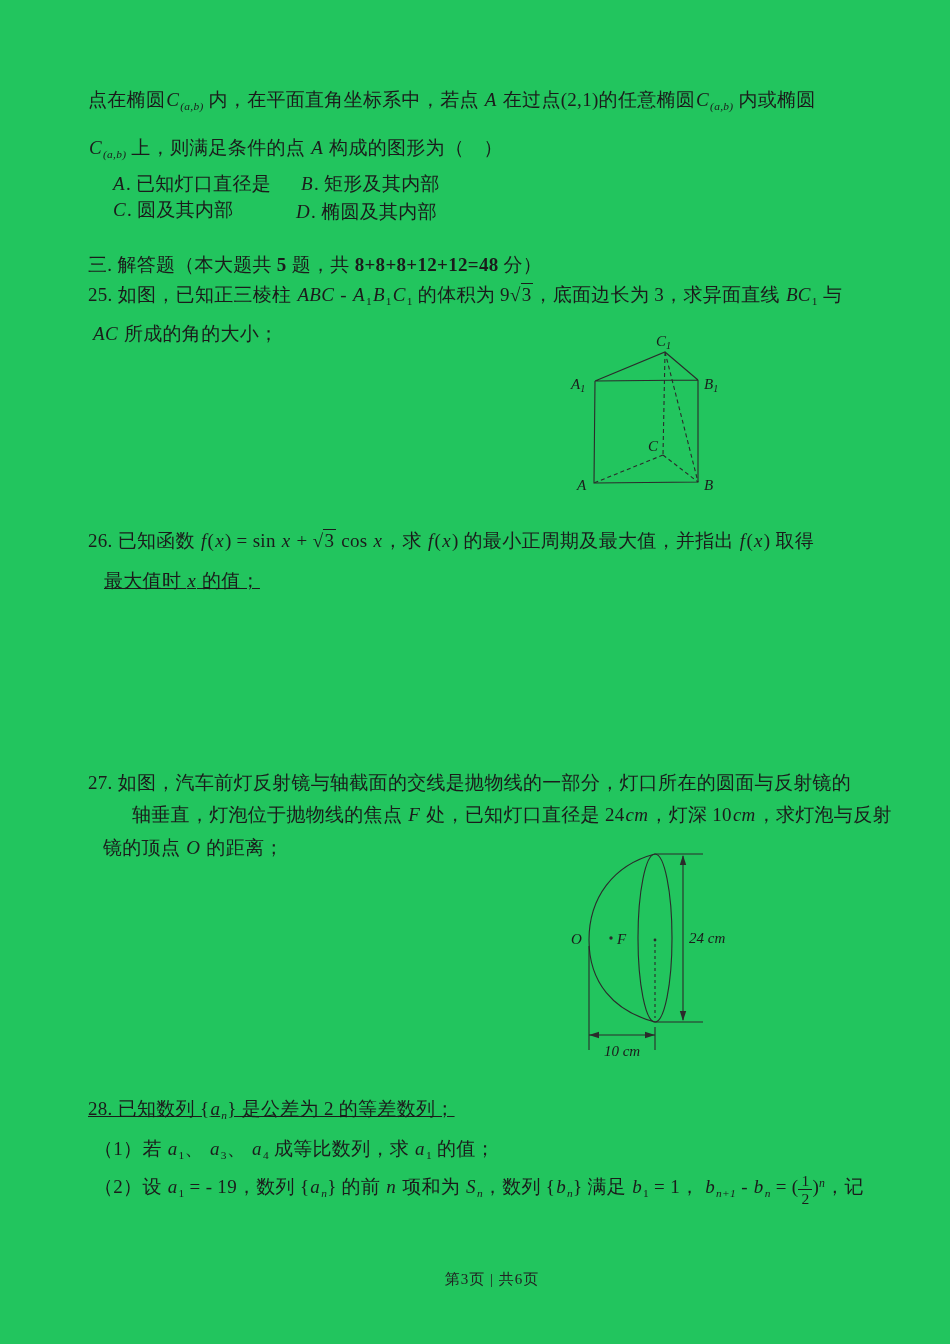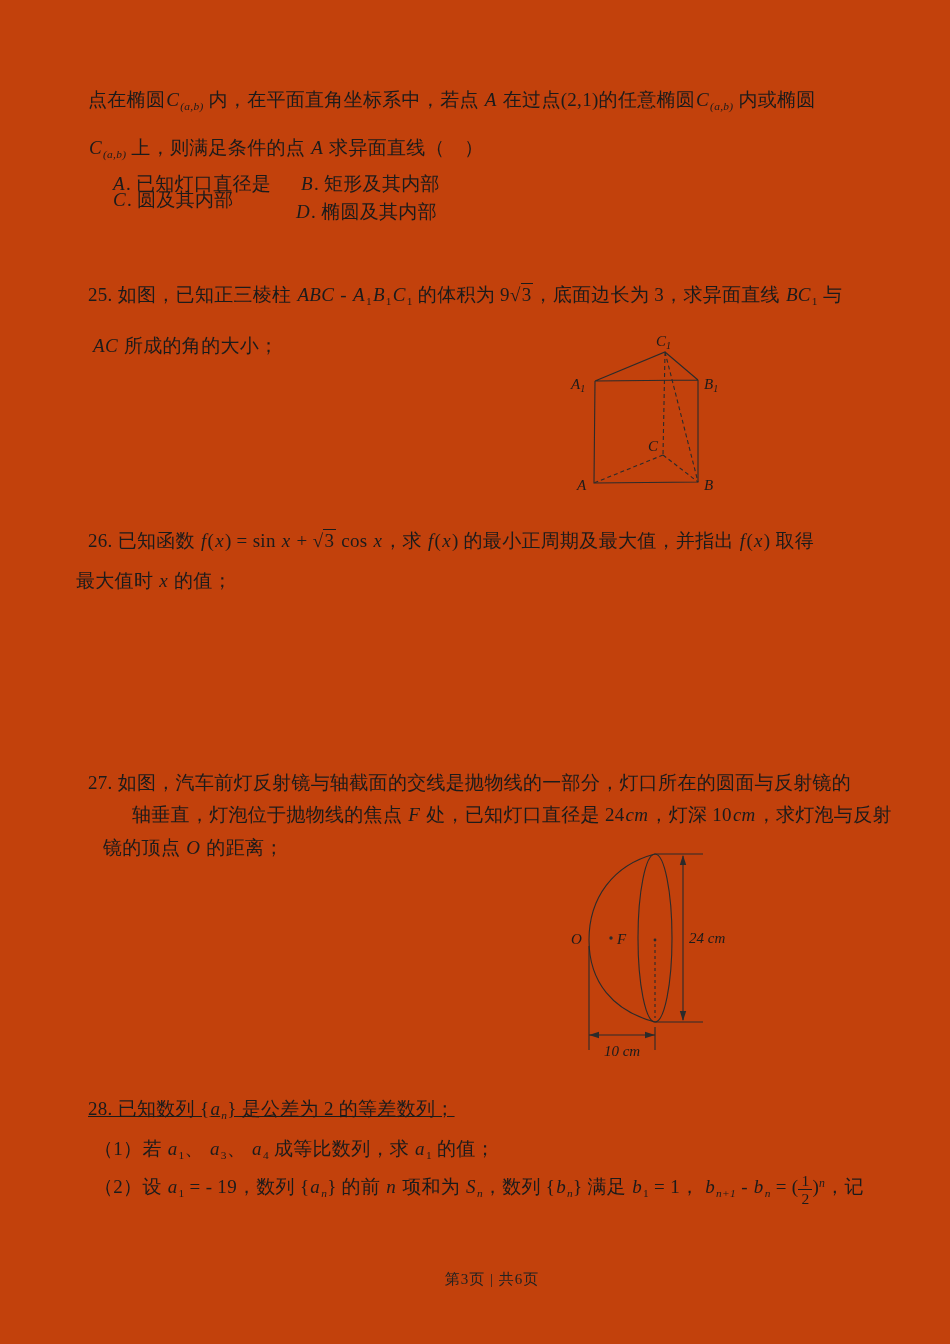--- a/index.html
+++ b/index.html
@@ -1,19 +1,19 @@
 <!DOCTYPE html>
 <html><head>
 <meta charset="utf-8">
 <style>
   html,body{margin:0;padding:0;background:#e8e8e8;}
   .page{
     position:relative;
     width:950px;height:1344px;
-    background:#c2410c;
+    background:#22c55e;
     font-family:"Liberation Serif","DejaVu Serif",serif;
     color:#1b1b1b;
     overflow:hidden;
   }
   .tline{
     position:absolute;
     white-space:nowrap;
     font-size:19px;
     line-height:1.45;
     letter-spacing:0.3px;
@@ -43,45 +43,46 @@
     position:absolute;top:1270px;left:0;width:100%;
     text-align:center;font-size:15px;color:#222;letter-spacing:1px;padding-left:17px;
   }
 </style>
 </head>
 <body>
 
 <div class="page">
 
   <div class="tline" style="left:88px;top:86px;"><span class="tk">点在椭圆</span><span class="mi">C</span><span class="misub">(a,b)</span><span class="tk"> 内，在平面直角坐标系中，若点 </span><span class="mi">A</span><span class="tk"> 在过点</span><span class="tk">(2,1)</span><span class="tk">的任意椭圆</span><span class="mi">C</span><span class="misub">(a,b)</span><span class="tk"> 内或椭圆</span></div>
-  <div class="tline" style="left:88px;top:134px;"><span class="mi">C</span><span class="misub">(a,b)</span><span class="tk"> 上，则满足条件的点 </span><span class="mi">A</span><span class="tk"> 求异面直线（　）</span></div>
+  <div class="tline" style="left:88px;top:134px;"><span class="mi">C</span><span class="misub">(a,b)</span><span class="tk"> 上，则满足条件的点 </span><span class="mi">A</span><span class="tk"> 构成的图形为（　）</span></div>
   <div class="tline" style="left:112px;top:170px;"><span class="mi">A</span><span class="tk">. 已知灯口直径是</span></div>
   <div class="tline" style="left:300px;top:170px;"><span class="mi">B</span><span class="tk">. 矩形及其内部</span></div>
-  <div class="tline" style="left:112px;top:186px;"><span class="mi">C</span><span class="tk">. 圆及其内部</span></div>
+  <div class="tline" style="left:112px;top:196px;"><span class="mi">C</span><span class="tk">. 圆及其内部</span></div>
   <div class="tline" style="left:295px;top:198px;"><span class="mi">D</span><span class="tk">. 椭圆及其内部</span></div>
 
+  <div class="tline" style="left:88px;top:251px;"><span class="tk">三. 解答题（本大题共 </span><span class="tb">5</span><span class="tk"> 题，共 </span><span class="tb">8+8+8+12+12=48</span><span class="tk"> 分）</span></div>
 
   <div class="tline" style="left:88px;top:281px;"><span class="tk">25. 如图，已知正三棱柱 </span><span class="mi">ABC</span><span class="tk"> - </span><span class="mi">A</span><span class="msub">1</span><span class="mi">B</span><span class="msub">1</span><span class="mi">C</span><span class="msub">1</span><span class="tk"> 的体积为 9</span><span class="sqrt"><span class="rs">√</span><span class="ovl">3</span></span><span class="tk">，底面边长为 3，求异面直线 </span><span class="mi">BC</span><span class="msub">1</span><span class="tk"> 与</span></div>
-  <div class="tline" style="left:92px;top:320px;margin-top:12px;"><span class="mi">AC</span><span class="tk"> 所成的角的大小；</span></div>
+  <div class="tline" style="left:92px;top:320px;"><span class="mi">AC</span><span class="tk"> 所成的角的大小；</span></div>
 
   <svg class="fig" style="left:553px;top:330px;" width="195" height="175" viewBox="0 0 195 175">
     <g stroke="#2b2b2b" stroke-width="1.1" fill="none">
       <path d="M42,51 L112,22 L145,50 M42,51 L145,50 M42,51 L41,153 L145,152 L145,50"></path>
       <path d="M112,22 L110,125 M112,22 L145,152 M110,125 L41,153 M110,125 L145,152" stroke-dasharray="4,3"></path>
     </g>
     <text class="fl" x="103" y="16"><tspan>C</tspan><tspan class="fs" dy="3">1</tspan></text>
     <text class="fl" x="18" y="59"><tspan>A</tspan><tspan class="fs" dy="3">1</tspan></text>
     <text class="fl" x="151" y="59"><tspan>B</tspan><tspan class="fs" dy="3">1</tspan></text>
     <text class="fl" x="95" y="121"><tspan>C</tspan><tspan class="fs" dy="3"></tspan></text>
     <text class="fl" x="24" y="160"><tspan>A</tspan><tspan class="fs" dy="3"></tspan></text>
     <text class="fl" x="151" y="160"><tspan>B</tspan><tspan class="fs" dy="3"></tspan></text>
   </svg>
 
   <div class="tline" style="left:88px;top:527px;"><span class="tk">26. 已知函数 </span><span class="mi">f</span><span class="tk">(</span><span class="mi">x</span><span class="tk">) = sin </span><span class="mi">x</span><span class="tk"> + </span><span class="sqrt"><span class="rs">√</span><span class="ovl">3</span></span><span class="tk"> cos </span><span class="mi">x</span><span class="tk">，求 </span><span class="mi">f</span><span class="tk">(</span><span class="mi">x</span><span class="tk">) 的最小正周期及最大值，并指出 </span><span class="mi">f</span><span class="tk">(</span><span class="mi">x</span><span class="tk">) 取得</span></div>
-  <div class="tline" style="left:76px;top:567px;"><span class="tk">最大值时 </span><span class="mi">x</span><span class="tk"> 的值；</span></div>
+  <div class="tline" style="left:104px;top:567px;text-decoration:underline;"><span class="tk">最大值时 </span><span class="mi">x</span><span class="tk"> 的值；</span></div>
 
   <div class="tline" style="left:88px;top:769px;"><span class="tk">27. 如图，汽车前灯反射镜与轴截面的交线是抛物线的一部分，灯口所在的圆面与反射镜的</span></div>
   <div class="tline" style="left:88px;top:801px;margin-left:44px;"><span class="tk">轴垂直，灯泡位于抛物线的焦点 </span><span class="mi">F</span><span class="tk"> 处，已知灯口直径是 24</span><span class="mi">cm</span><span class="tk">，灯深 10</span><span class="mi">cm</span><span class="tk">，求灯泡与反射</span></div>
   <div class="tline" style="left:88px;top:834px;margin-left:15px;"><span class="tk">镜的顶点 </span><span class="mi">O</span><span class="tk"> 的距离；</span></div>
 
   <svg class="fig" style="left:563px;top:843px;" width="260" height="220" viewBox="0 0 260 220">
     <g stroke="#2b2b2b" stroke-width="1.1" fill="none">
       <path d="M92,11 C50,22 26,55 26,97 C26,139 50,168 92,179"></path>
       <ellipse cx="92" cy="95" rx="17" ry="84"></ellipse>
       <path d="M92,11 H140"></path>

